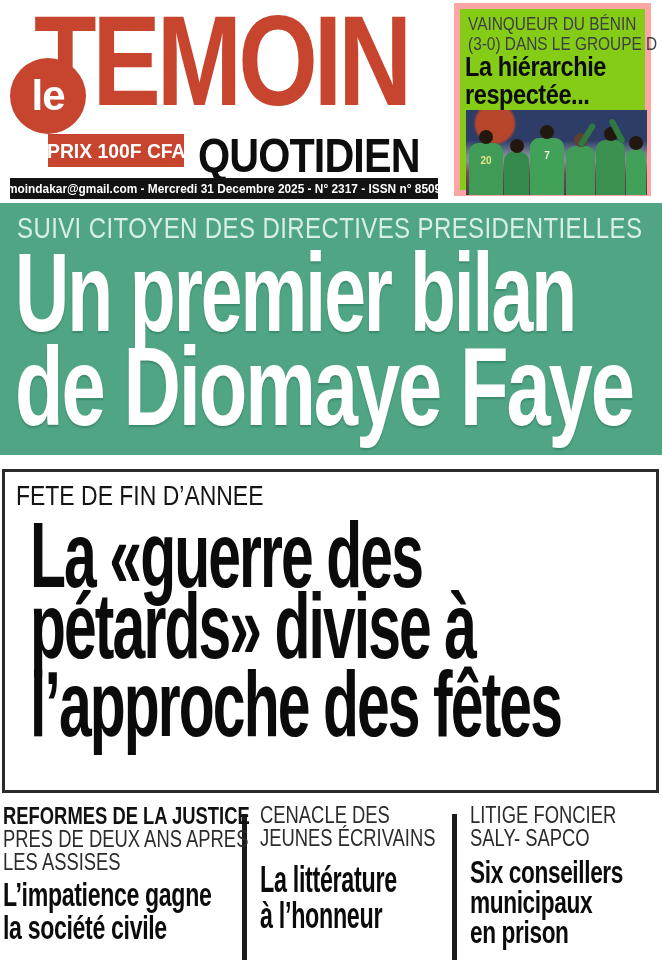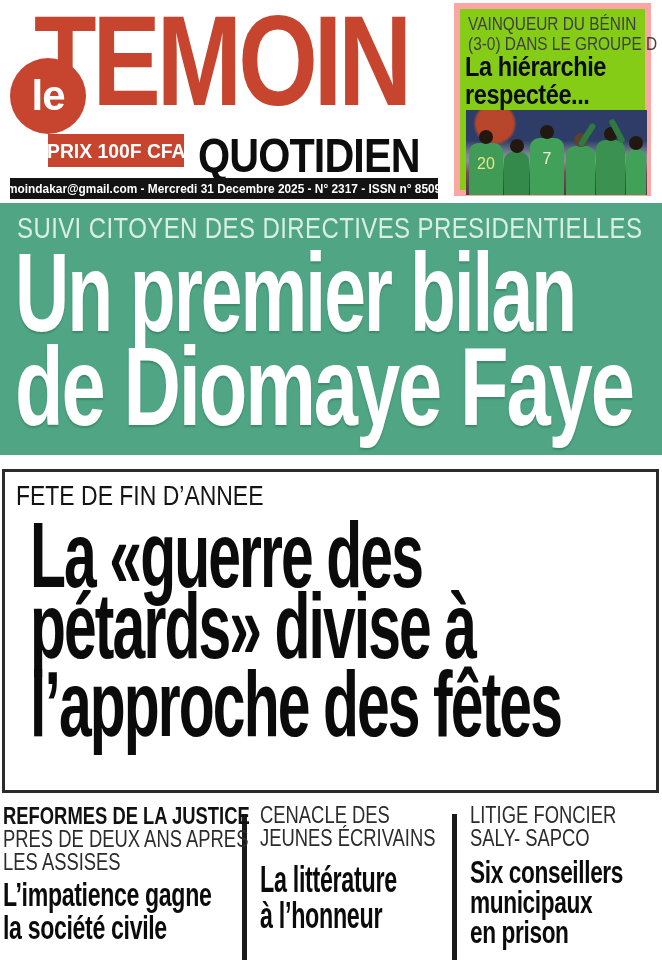--- a/index.html
+++ b/index.html
@@ -33,21 +33,21 @@
   .tr-head { position:absolute; left:5px; top:44px; color:#0c0c0c; font-size:28px; font-weight:800;
              line-height:28px; letter-spacing:-0.5px; transform:scaleX(0.84); transform-origin:left top; white-space:nowrap; }
   .tr-photo { position:absolute; left:6px; top:101px; width:181px; height:85px; overflow:hidden;
               background:
                 radial-gradient(circle at 16% 16%, rgba(190,70,40,.95) 0 11%, rgba(190,70,40,0) 13%),
                 linear-gradient(180deg, #2e3d68 0%, #2e3d68 36%, #7d8694 52%, #8a8f99 60%, #74504f 74%, #4e3a44 100%); }
   .player { position:absolute; bottom:0; border-radius:9px 9px 0 0; }
   .player .head { position:absolute; top:-13px; left:50%; transform:translateX(-50%);
                   width:14px; height:14px; border-radius:50%; background:#23180f; }
   .player .num { position:absolute; top:12px; width:100%; text-align:center;
-                 font-size:16px; font-weight:400; color:#e9e48a; }
+                 font-size:10px; font-weight:700; color:#e9e48a; }
   .arm { position:absolute; width:6px; height:26px; background:#2f7a42; border-radius:3px; }
 
   
   .lead-banner { left:0; top:203px; width:662px; height:252px; background:#4fa584; }
   .lead-kicker { position:absolute; left:17px; top:8px; color:#d9efe3; font-size:30px; font-weight:500;
                  letter-spacing:0.5px; transform:scaleX(0.80); transform-origin:left top; white-space:nowrap; }
   .lead-line { position:absolute; color:#ffffff; font-size:112px; font-weight:800; line-height:1;
                letter-spacing:-3px; transform-origin:left top; white-space:nowrap;
                text-shadow:0 2px 2px rgba(0,60,40,.25); }
   .lead-line1 { left:15px; top:34px; transform:scaleX(0.67); }

